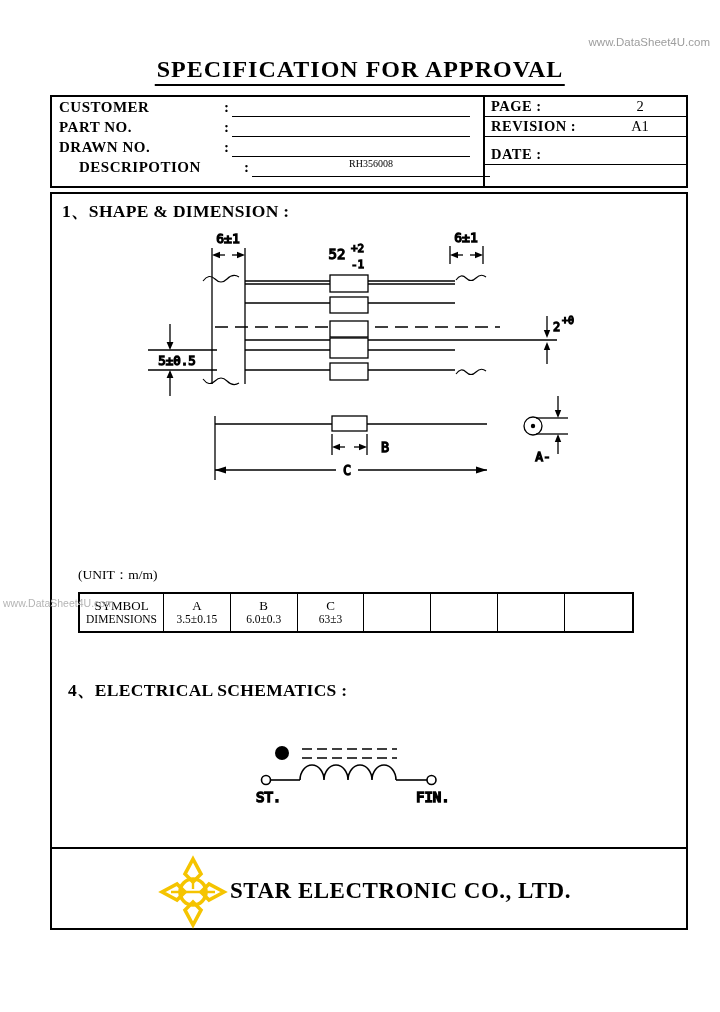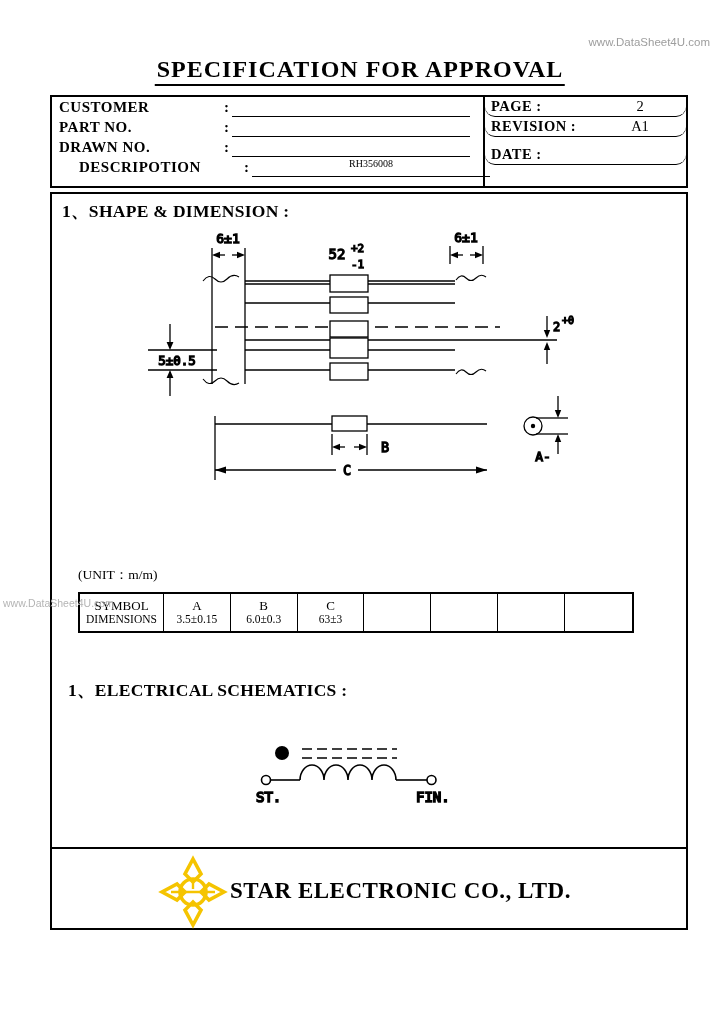--- a/index.html
+++ b/index.html
@@ -17,21 +17,21 @@
   }
   
   #approval{position:absolute;left:50px;top:95px;width:634px;height:89px;border:2px solid #000;}
   .fields{position:absolute;left:0;top:0;width:506px;height:100%;}
   .frow{position:absolute;left:0;height:20px;width:100%;}
   .flabel{position:absolute;left:7px;top:2px;font-weight:bold;font-size:15px;letter-spacing:0.5px;}
   .fcolon{position:absolute;left:172px;top:2px;font-weight:bold;font-size:15px;}
   .fvalue{position:absolute;left:180px;top:1px;width:238px;height:18px;border-bottom:1px solid #000;
           text-align:center;font-size:10px;}
   .meta{position:absolute;left:431px;top:0;right:0;bottom:0;border-left:2px solid #000;}
-  .mrow{position:relative;width:100%;box-sizing:border-box;border-bottom:1.5px solid #000;border-radius:10px;}
+  .mrow{position:relative;width:100%;box-sizing:border-box;border-bottom:1.5px solid #000;}
   .mrow.last{border-bottom:none;}
   .mlabel{position:absolute;left:6px;top:1px;font-weight:bold;font-size:14.5px;letter-spacing:0.5px;}
   .mvalue{position:absolute;left:120px;top:1px;width:70px;text-align:center;font-size:14.5px;}
   
   #mainbox{position:absolute;left:50px;top:192px;width:634px;height:734px;border:2px solid #000;}
   .secheading{position:absolute;font-weight:bold;font-size:17.5px;letter-spacing:0.3px;white-space:nowrap;}
   #sec1-heading{left:10px;top:5px;}
   #sec2-heading{left:16px;top:484px;}
   #unit-note{position:absolute;left:26px;top:372px;font-size:13.5px;}
   svg{position:absolute;}
@@ -222,21 +222,21 @@
     <div class="dcell">
       <div class="dsym"></div>
       <div class="dval"></div>
     </div>
     <div class="dcell end">
       <div class="dsym"></div>
       <div class="dval"></div>
     </div>
   </div>
 
-  <div id="sec2-heading" class="secheading">1、ELECTRICAL SCHEMATICS :</div>
+  <div id="sec2-heading" class="secheading">4、ELECTRICAL SCHEMATICS :</div>
 
   <svg id="schematic" width="220" height="78" viewBox="0 0 220 78" stroke="#000" stroke-width="1.6" fill="none">
     <circle cx="37" cy="21" r="7" fill="#000" stroke="none"></circle>
     <line x1="57" y1="17" x2="152" y2="17" stroke-dasharray="10 5"></line>
     <line x1="57" y1="26" x2="152" y2="26" stroke-dasharray="10 5"></line>
     <circle cx="21" cy="48" r="4.5"></circle>
     <line x1="25.5" y1="48" x2="55" y2="48"></line>
     <path d="M55,48 A12,15 0 0 1 79,48 A12,15 0 0 1 103,48 A12,15 0 0 1 127,48 A12,15 0 0 1 151,48"></path>
     <line x1="151" y1="48" x2="182" y2="48"></line>
     <circle cx="186.5" cy="48" r="4.5"></circle>

